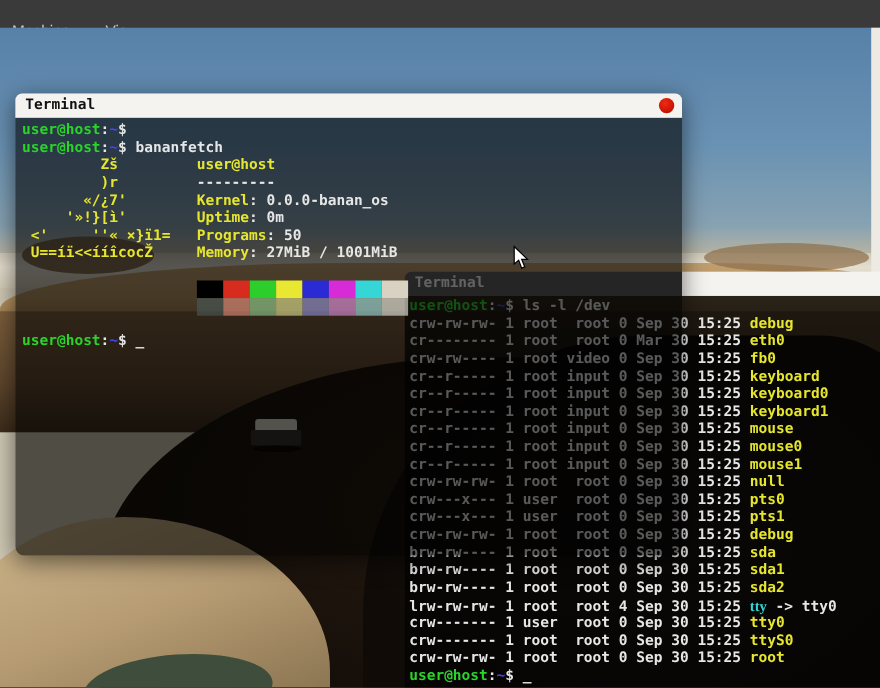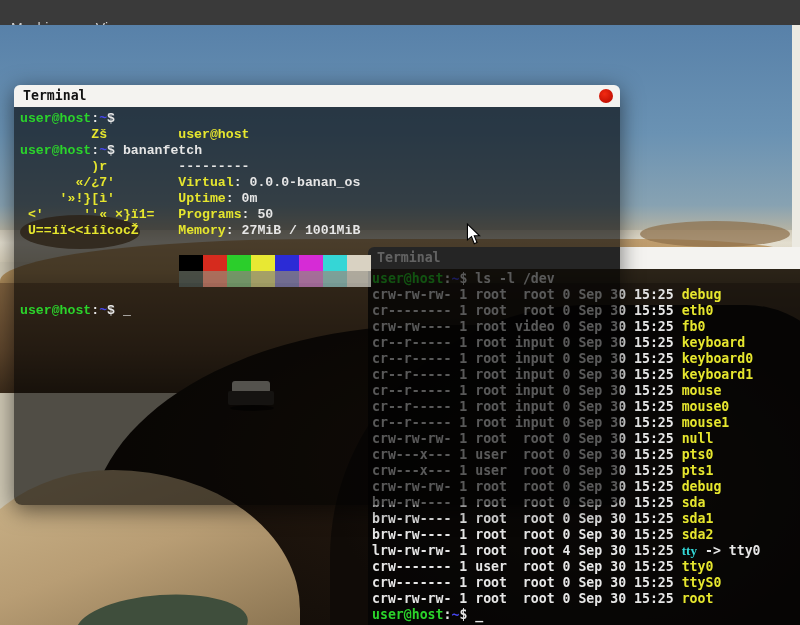--- a/index.html
+++ b/index.html
@@ -39,21 +39,21 @@
   .truck .shadow{position:absolute;left:2px;top:24px;width:44px;height:6px;background:rgba(0,0,0,.6);border-radius:50%;}
   
   .term-title{height:22px;background:#f4f3f0;color:#111;font-size:13.2px;font-weight:700;
               line-height:22px;padding-left:9px;box-sizing:border-box;}
   #front-window{position:absolute;left:14px;top:60px;width:606px;z-index:30;
                 box-shadow:0 5px 22px rgba(0,0,0,.55);border-radius:6px 6px 8px 8px;}
   #front-window .term-title{border-radius:6px 6px 0 0;position:relative;}
   .close-btn{position:absolute;right:7px;top:4px;width:14px;height:14px;border-radius:50%;
              background:radial-gradient(circle at 40% 35%,#f22a12,#c20f02 75%);}
   #front-content{height:398px;background:rgba(2,2,2,.62);border-radius:0 0 8px 8px;
-                 padding:4px 0 0 6px;box-sizing:border-box;overflow:hidden;font-family:Liberation Mono, monospace;}
+                 padding:4px 0 0 6px;box-sizing:border-box;overflow:hidden;}
   #back-window{position:absolute;left:368px;top:222px;width:500px;z-index:10;}
   #back-title{height:22px;position:relative;font-size:13.2px;font-weight:700;line-height:22px;}
   #back-title .zoneA{position:absolute;left:0;top:0;width:252px;height:22px;background:#606060;
                      color:#fff;padding-left:9px;box-sizing:border-box;border-radius:6px 0 0 0;}
   #back-title .zoneB{position:absolute;left:252px;top:0;width:248px;height:22px;background:#f4f3f0;}
   #back-content{height:410px;background:rgba(4,4,4,.78);padding:2px 0 0 4px;box-sizing:border-box;overflow:hidden;}
   
   .tline{height:16px;white-space:pre;font-size:13.2px;font-weight:700;line-height:16px;color:#e6e6e6;}
   .c-user{color:#2bd42b;}
   .c-tilde{color:#4646ee;}
@@ -94,21 +94,21 @@
     <div class="rightstrip"></div>
 
     <div id="back-window">
       <div id="back-title">
         <div class="zoneA"><span>Terminal</span></div>
         <div class="zoneB"></div>
       </div>
       <div id="back-content">
           <div class="tline"><span class="c-user">user@host</span><span class="c-white">:</span><span class="c-tilde">~</span><span class="c-white">$ </span><span class="c-white">ls -l /dev</span></div>
           <div class="tline"><span class="c-white">crw-rw-rw- 1 root  root 0 Sep 30 15:25 </span><span class="c-yellow">debug</span></div>
-          <div class="tline"><span class="c-white">cr-------- 1 root  root 0 Sep 30 15:55 </span><span class="c-yellow">eth0</span></div>
+          <div class="tline"><span class="c-white">cr-------- 1 root  root 0 Mar 30 15:25 </span><span class="c-yellow">eth0</span></div>
           <div class="tline"><span class="c-white">crw-rw---- 1 root video 0 Sep 30 15:25 </span><span class="c-yellow">fb0</span></div>
           <div class="tline"><span class="c-white">cr--r----- 1 root input 0 Sep 30 15:25 </span><span class="c-yellow">keyboard</span></div>
           <div class="tline"><span class="c-white">cr--r----- 1 root input 0 Sep 30 15:25 </span><span class="c-yellow">keyboard0</span></div>
           <div class="tline"><span class="c-white">cr--r----- 1 root input 0 Sep 30 15:25 </span><span class="c-yellow">keyboard1</span></div>
           <div class="tline"><span class="c-white">cr--r----- 1 root input 0 Sep 30 15:25 </span><span class="c-yellow">mouse</span></div>
           <div class="tline"><span class="c-white">cr--r----- 1 root input 0 Sep 30 15:25 </span><span class="c-yellow">mouse0</span></div>
           <div class="tline"><span class="c-white">cr--r----- 1 root input 0 Sep 30 15:25 </span><span class="c-yellow">mouse1</span></div>
           <div class="tline"><span class="c-white">crw-rw-rw- 1 root  root 0 Sep 30 15:25 </span><span class="c-yellow">null</span></div>
           <div class="tline"><span class="c-white">crw---x--- 1 user  root 0 Sep 30 15:25 </span><span class="c-yellow">pts0</span></div>
           <div class="tline"><span class="c-white">crw---x--- 1 user  root 0 Sep 30 15:25 </span><span class="c-yellow">pts1</span></div>
@@ -124,24 +124,24 @@
         </div>
     </div>
 
     <div id="front-window">
       <div class="term-title">
         <span>Terminal</span>
         <span class="close-btn"></span>
       </div>
       <div id="front-content">
           <div class="tline"><span class="c-user">user@host</span><span class="c-white">:</span><span class="c-tilde">~</span><span class="c-white">$ </span></div>
+          <div class="tline"><span class="c-user">user@host</span><span class="c-white">:</span><span class="c-tilde">~</span><span class="c-white">$ </span><span class="c-white">bananfetch</span></div>
           <div class="tline"><span class="c-yellow">         Zš         </span><span class="c-yellow">user@host</span><span class="c-white"></span></div>
-          <div class="tline"><span class="c-user">user@host</span><span class="c-white">:</span><span class="c-tilde">~</span><span class="c-white">$ </span><span class="c-white">bananfetch</span></div>
           <div class="tline"><span class="c-yellow">         )r         </span><span class="c-white">---------</span></div>
-          <div class="tline"><span class="c-yellow">       «/¿7'        </span><span class="c-yellow">Virtual</span><span class="c-white">: 0.0.0-banan_os</span></div>
+          <div class="tline"><span class="c-yellow">       «/¿7'        </span><span class="c-yellow">Kernel</span><span class="c-white">: 0.0.0-banan_os</span></div>
           <div class="tline"><span class="c-yellow">     '»!}[ì'        </span><span class="c-yellow">Uptime</span><span class="c-white">: 0m</span></div>
           <div class="tline"><span class="c-yellow"> &lt;'     ''« ×}ï1=   </span><span class="c-yellow">Programs</span><span class="c-white">: 50</span></div>
           <div class="tline"><span class="c-yellow"> U==íï&lt;&lt;ííîcocŽ     </span><span class="c-yellow">Memory</span><span class="c-white">: 27MiB / 1001MiB</span></div>
           <div class="tline"></div>
           <div class="swatch-row"><span class="swatch " style="background: rgb(0, 0, 0);"></span><span class="swatch " style="background: rgb(214, 43, 30);"></span><span class="swatch " style="background: rgb(43, 206, 43);"></span><span class="swatch " style="background: rgb(232, 232, 51);"></span><span class="swatch " style="background: rgb(43, 43, 214);"></span><span class="swatch " style="background: rgb(214, 43, 214);"></span><span class="swatch " style="background: rgb(53, 214, 214);"></span><span class="swatch " style="background: rgb(217, 210, 194);"></span></div>
           <div class="swatch-row"><span class="swatch dim" style="background: rgb(74, 90, 88);"></span><span class="swatch dim" style="background: rgb(232, 144, 126);"></span><span class="swatch dim" style="background: rgb(143, 206, 143);"></span><span class="swatch dim" style="background: rgb(224, 224, 143);"></span><span class="swatch dim" style="background: rgb(143, 143, 212);"></span><span class="swatch dim" style="background: rgb(224, 143, 224);"></span><span class="swatch dim" style="background: rgb(159, 224, 224);"></span><span class="swatch dim" style="background: rgb(239, 239, 230);"></span></div>
           <div class="tline"></div>
           <div class="tline"><span class="c-user">user@host</span><span class="c-white">:</span><span class="c-tilde">~</span><span class="c-white">$ </span><span class="c-white">_</span></div>
         </div>
     </div>

